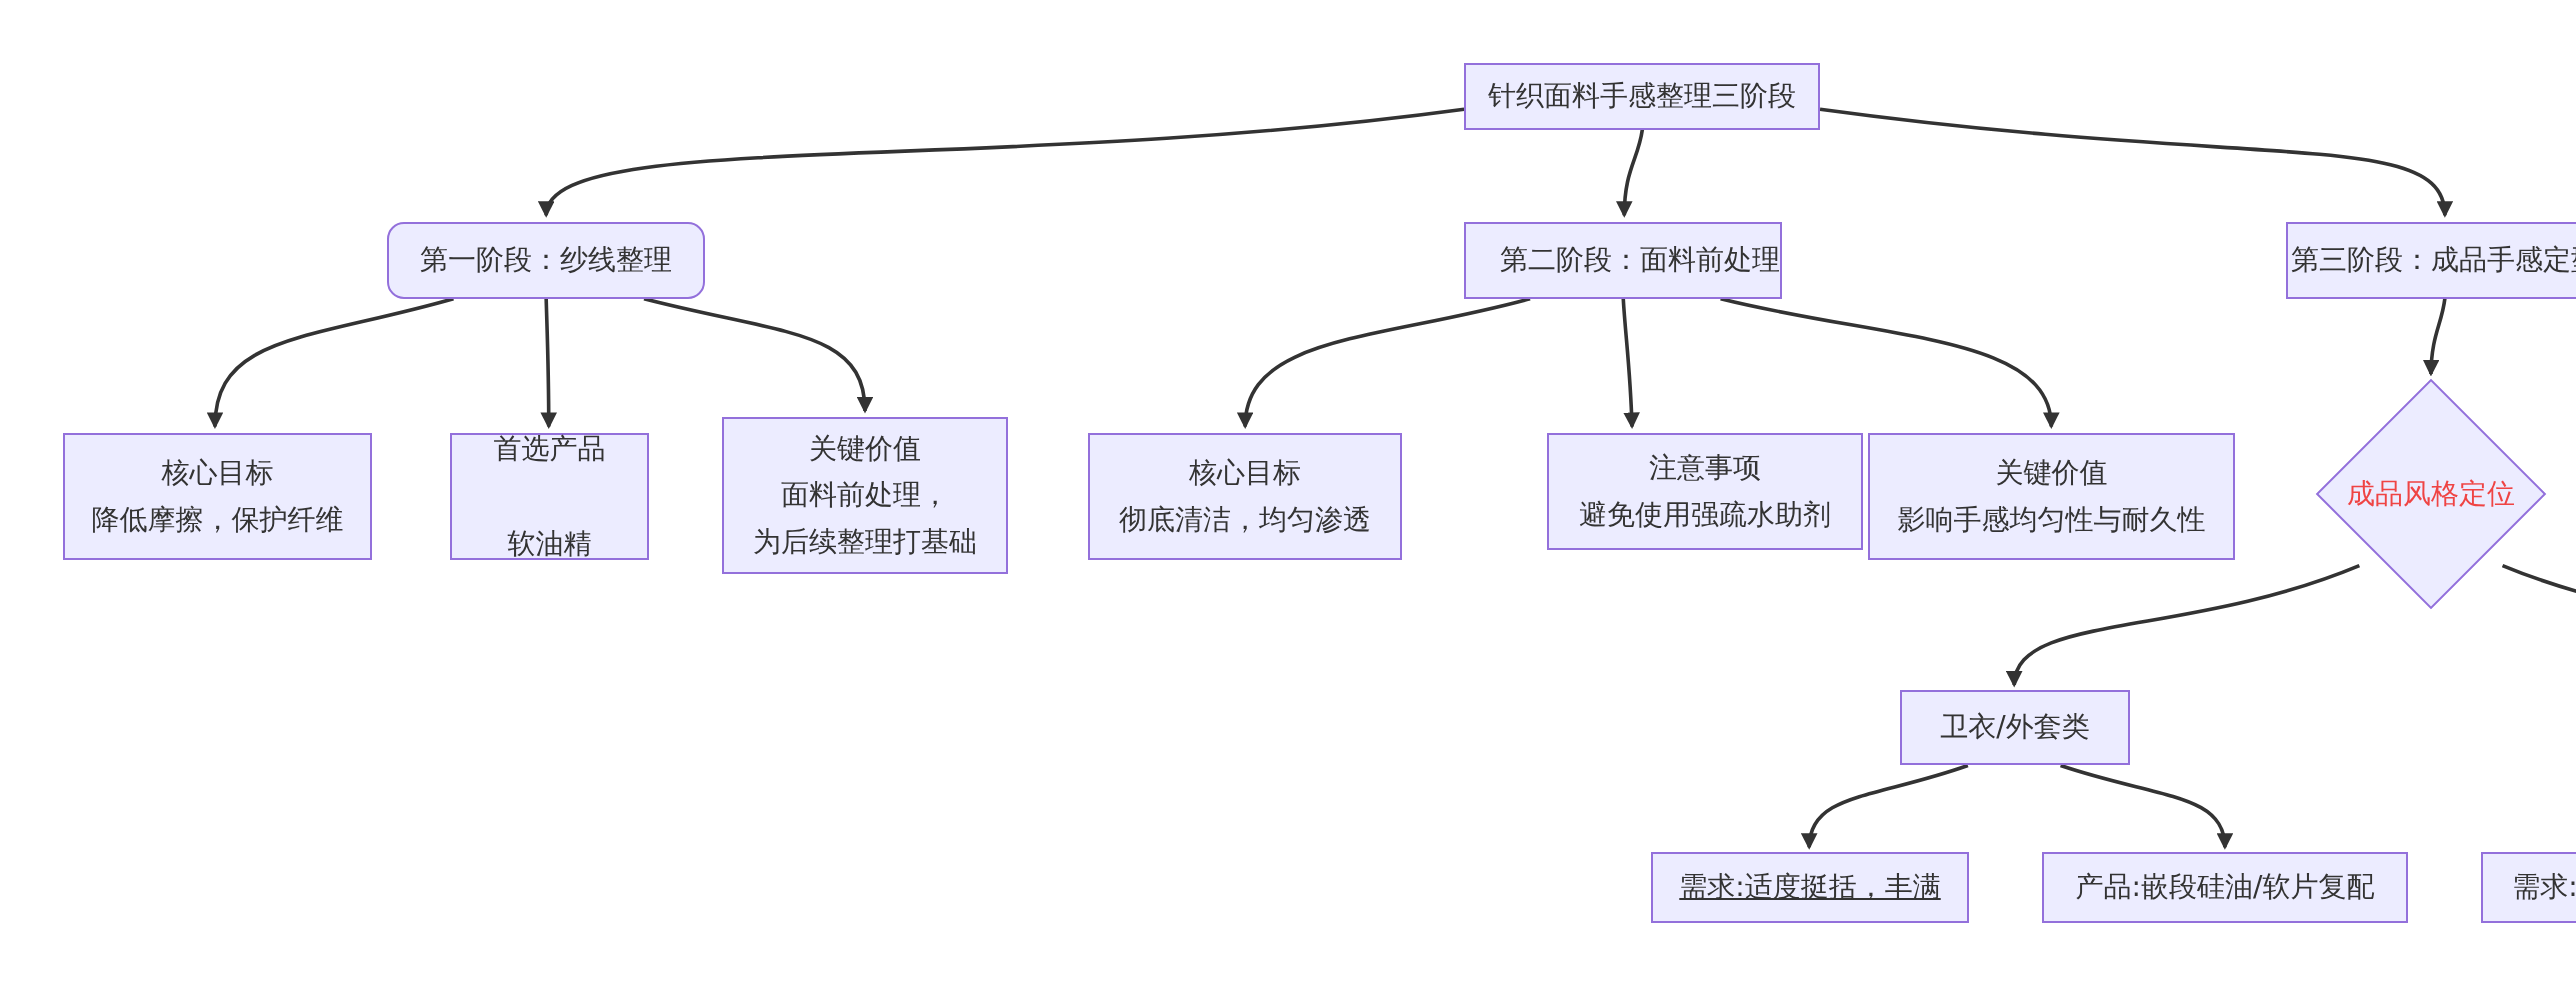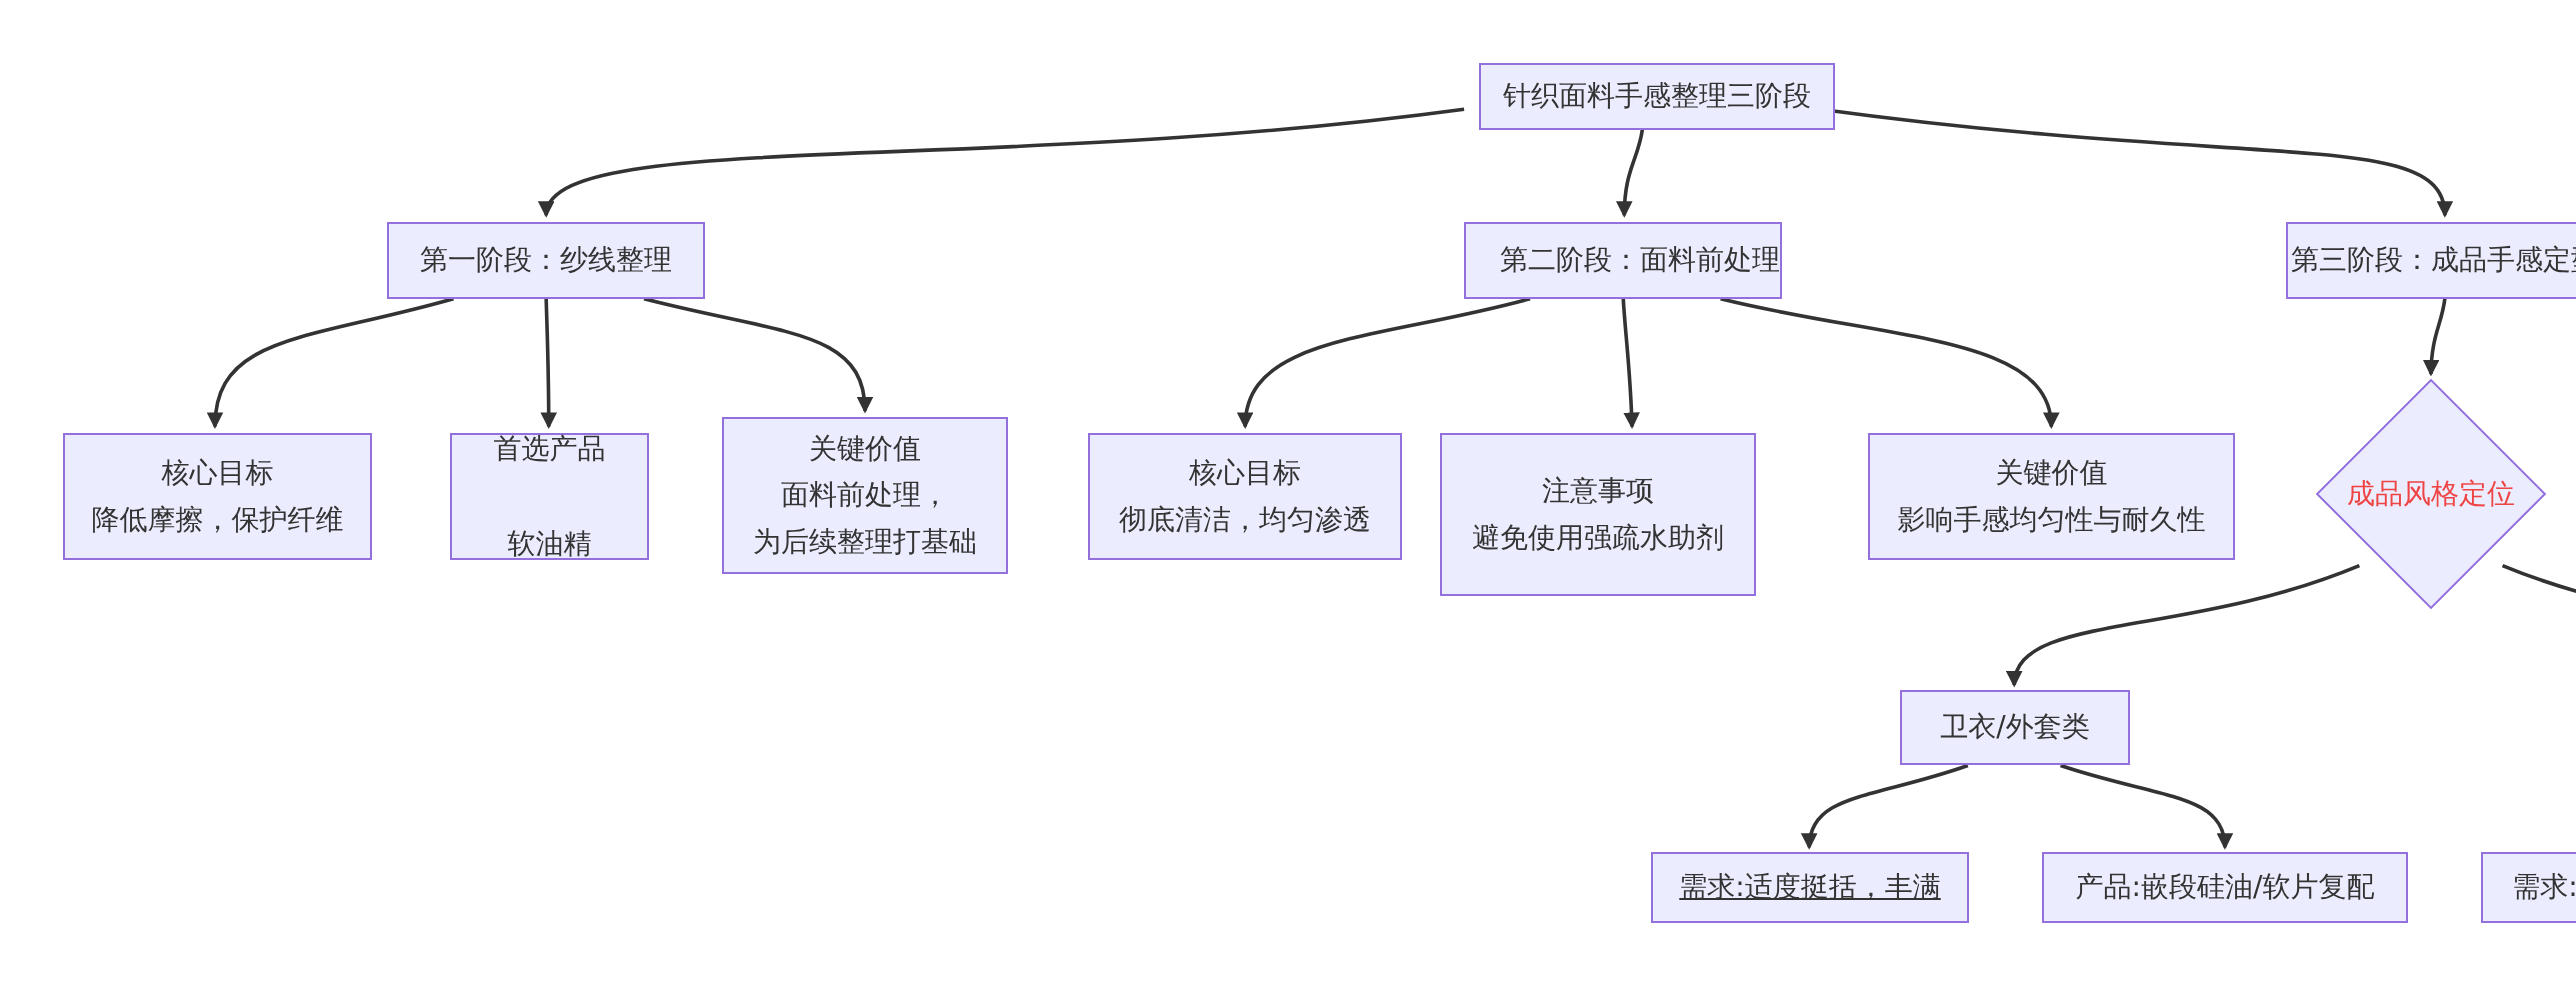--- a/index.html
+++ b/index.html
@@ -96,25 +96,25 @@
 
     <path class="edge" d="M 4580 1098 C 4240 1240, 3910 1190, 3910 1330" marker-end="url(#arrow)"></path>
     <path class="edge" d="M 4858 1098 C 5200 1240, 5536 1190, 5536 1330" marker-end="url(#arrow)"></path>
 
     <path class="edge" d="M 3820 1486 C 3640 1550, 3512 1540, 3512 1645" marker-end="url(#arrow)"></path>
     <path class="edge" d="M 4000 1486 C 4190 1550, 4319 1540, 4319 1645" marker-end="url(#arrow)"></path>
     <path class="edge" d="M 5450 1486 C 5280 1550, 5130 1540, 5130 1645" marker-end="url(#arrow)"></path>
     <path class="edge" d="M 5625 1486 C 5800 1550, 5924 1540, 5924 1645" marker-end="url(#arrow)"></path>
   </svg>
 
-  <div class="node" style="left:1464px; top:63px; width:356px; height:67px;margin-left:15px;">
+  <div class="node" style="left:1464px; top:63px; width:356px; height:67px;">
     <div>针织面料手感整理三阶段</div>
   </div>
 
-  <div class="node" style="left:387px; top:222px; width:318px; height:77px;">
+  <div class="node" style="left:387px; top:222px; width:318px; height:77px;border-radius:17px;">
     <div>第一阶段：纱线整理</div>
   </div>
   <div class="node" style="left:1464px; top:222px; width:318px; height:77px;align-items:flex-end;">
     <div>第二阶段：面料前处理</div>
   </div>
   <div class="node" style="left:2286px; top:222px; width:318px; height:77px;">
     <div>第三阶段：成品手感定型</div>
   </div>
 
   <div class="node" style="left:63px; top:433px; width:309px; height:127px;">
@@ -128,21 +128,21 @@
   <div class="node" style="left:722px; top:417px; width:286px; height:157px;">
     <div>关键价值</div>
     <div>面料前处理，</div>
     <div>为后续整理打基础</div>
   </div>
 
   <div class="node" style="left:1088px; top:433px; width:314px; height:127px;">
     <div>核心目标</div>
     <div>彻底清洁，均匀渗透</div>
   </div>
-  <div class="node" style="left:1440px; top:433px; width:316px; height:163px;">
+  <div class="node" style="left:1547px; top:433px; width:316px; height:117px;">
     <div>注意事项</div>
     <div>避免使用强疏水助剂</div>
   </div>
   <div class="node" style="left:1868px; top:433px; width:367px; height:127px;">
     <div>关键价值</div>
     <div>影响手感均匀性与耐久性</div>
   </div>
 
   <div class="diamond-wrap" style="left:2315px; top:378px; width:232px; height:232px;">
     <div class="diamond-shape"></div>

